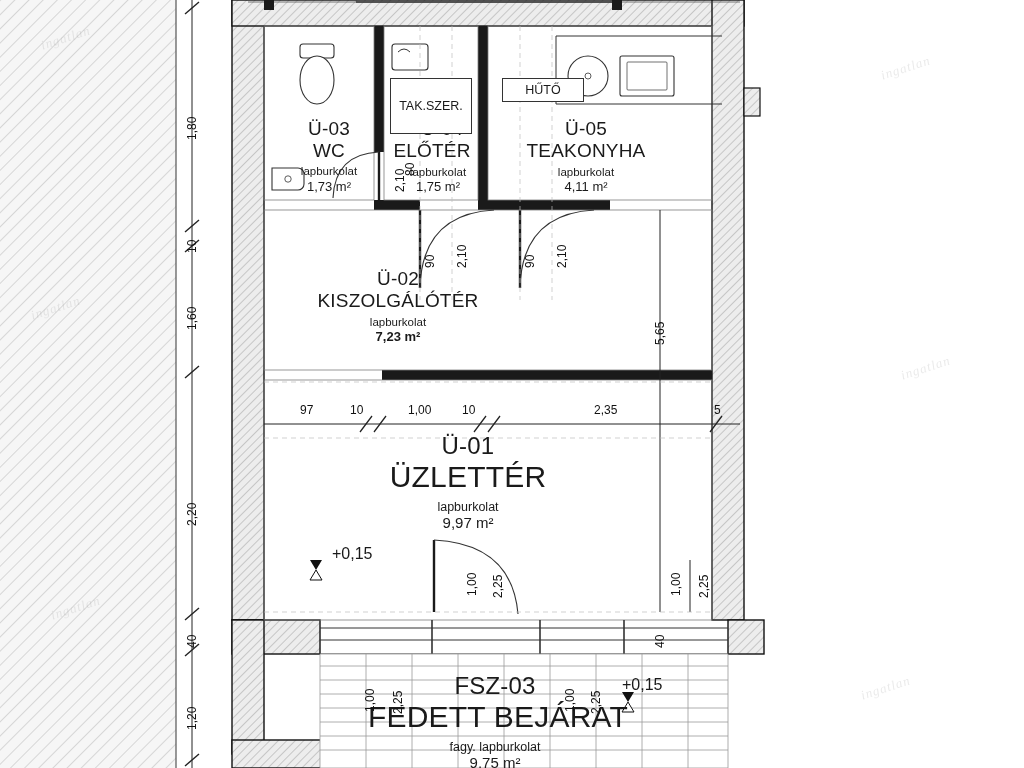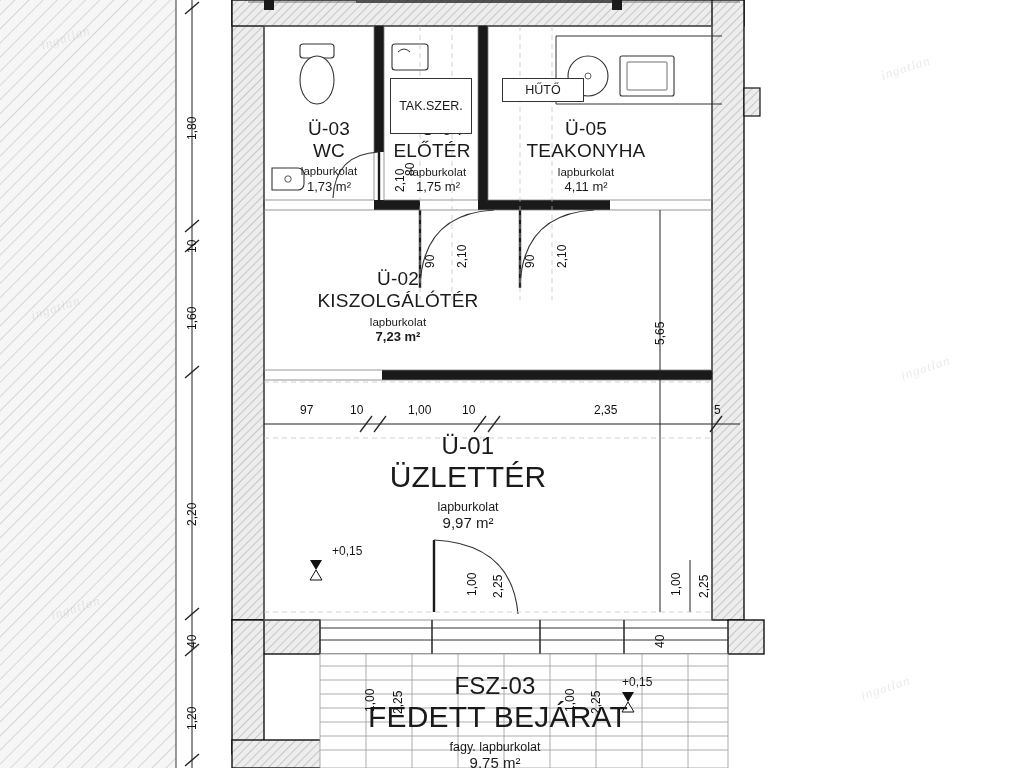--- a/index.html
+++ b/index.html
@@ -54,21 +54,21 @@
   }
   .dim.vert {
     transform-origin: 0 0;
     transform: rotate(-90deg);
   }
   .boxtag {
     font-size: 12.5px;
     text-align: center;
   }
   .level {
-    font-size: 12px;
+    font-size: 16px;
   }
   .watermark {
     position: absolute;
     color: rgba(150,150,150,0.20);
     font-size: 13px;
     font-style: italic;
     letter-spacing: 1px;
     pointer-events: none;
     font-family: "Liberation Serif", serif;
   }

